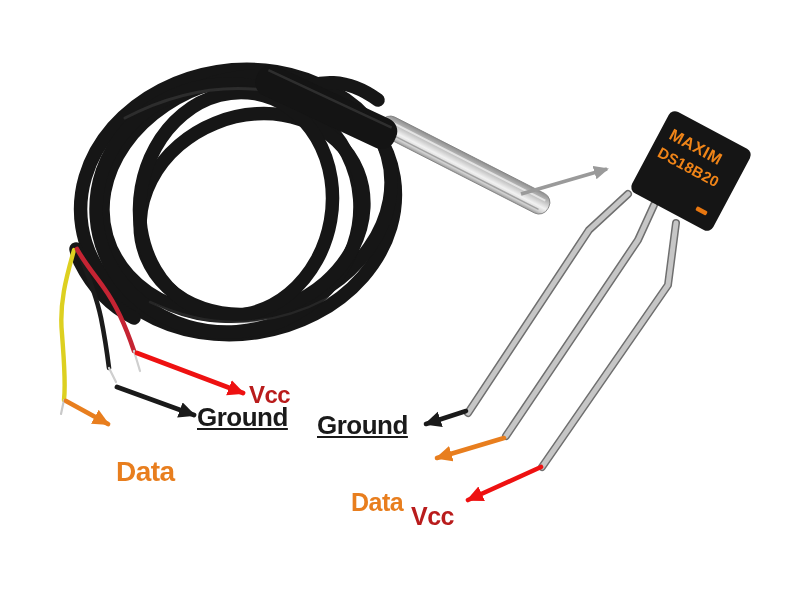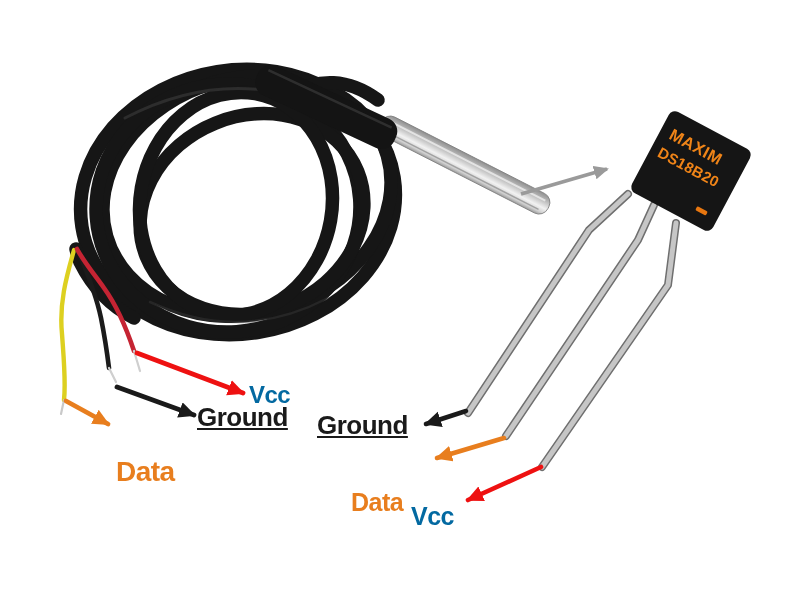--- a/index.html
+++ b/index.html
@@ -11,21 +11,21 @@
     font-family:"Liberation Sans", sans-serif;
   }
   .stage svg{position:absolute;left:0;top:0;}
   .pin-label{
     position:absolute;
     font-weight:bold;
     line-height:1;
     white-space:nowrap;
     letter-spacing:-0.5px;
   }
-  .lbl-red{color:#0369a1;}
+  .lbl-red{color:#b91c1c;}
   .lbl-black{color:#1a1a1a;text-decoration:underline;}
   .lbl-orange{color:#e87e1e;margin-top:32px;}
   
   #lbl-l-vcc   {left:249px; top:383px; font-size:24px;}
   #lbl-l-ground{left:197px; top:404px; font-size:26px;}
   #lbl-l-data  {left:116px; top:426px; font-size:28px;}
   
   #lbl-r-ground{left:317px; top:412px; font-size:26px;}
   #lbl-r-data  {left:351px; top:458px; font-size:25px;}
   #lbl-r-vcc   {left:411px; top:504px; font-size:25px;}

